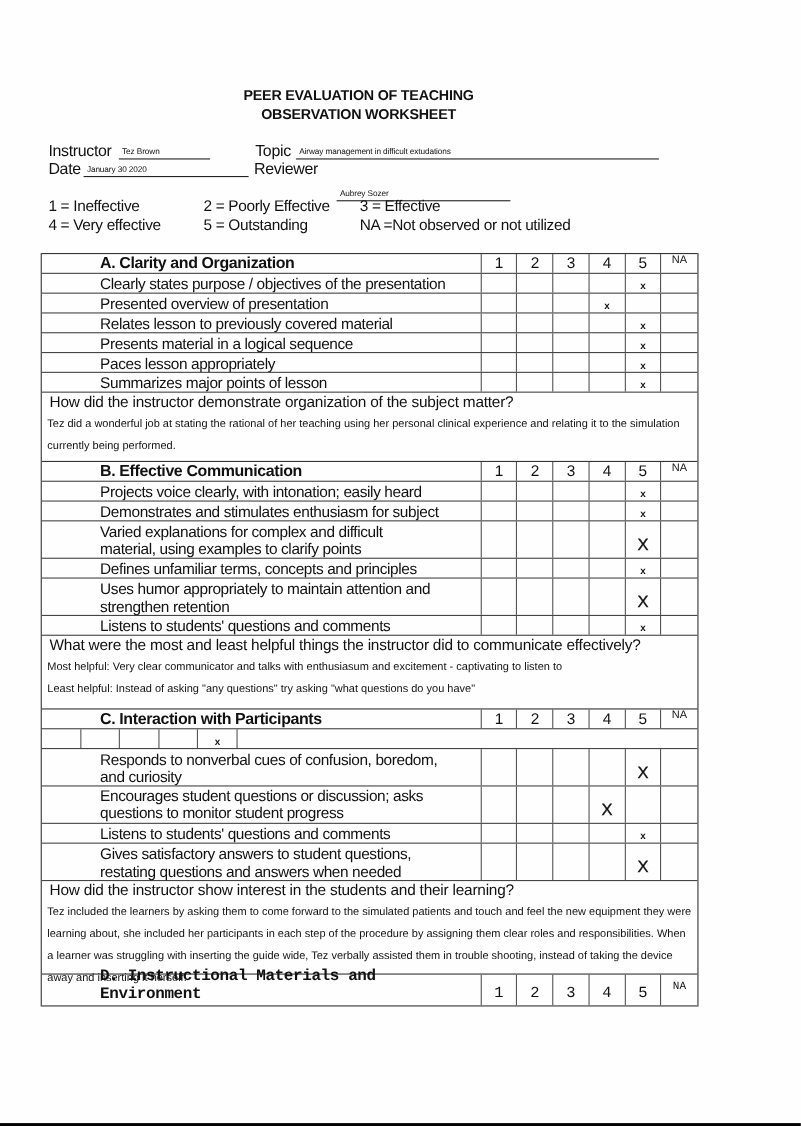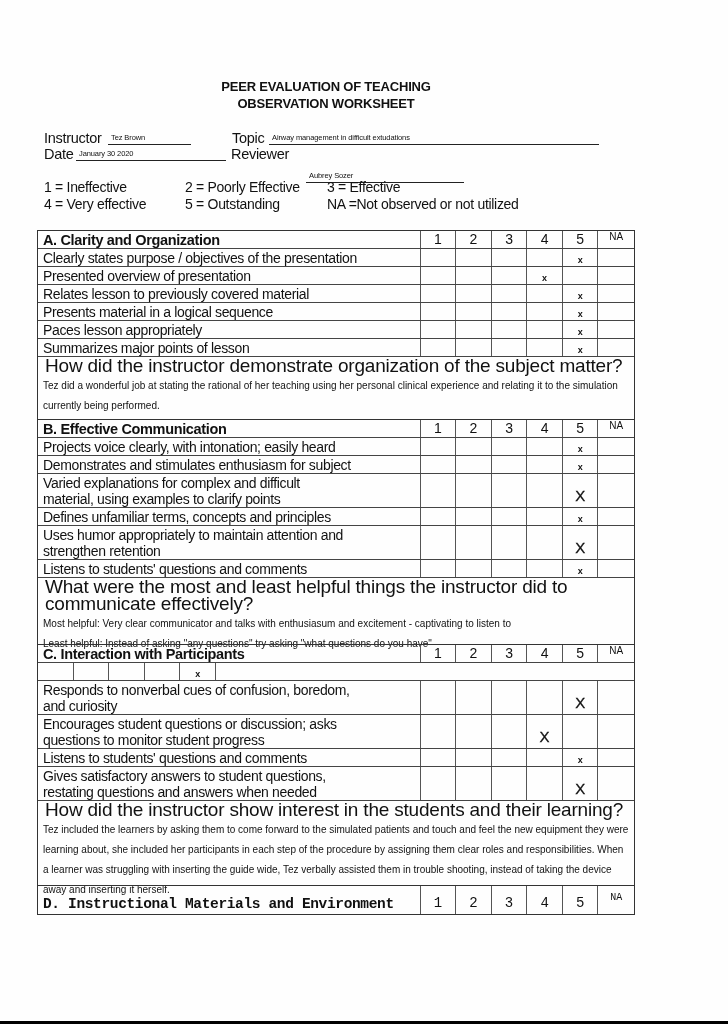--- a/index.html
+++ b/index.html
@@ -85,20 +85,21 @@
     .cell-label {
       width: 383px;
       padding: 0 0 0 5px;
       font-size: 14px;
       line-height: 16px;
       letter-spacing: -0.35px;
       border-right: 1px solid #555;
       box-sizing: border-box;
       display: flex;
       align-items: center;
+      margin-left: 48px;
     }
     .cell-label.bold {
       font-weight: bold;
       font-size: 14.5px;
     }
     .cell {
       width: 35.6px;
       border-right: 1px solid #555;
       box-sizing: border-box;
       text-align: center;
@@ -134,21 +135,21 @@
       font-size: 15px;
       bottom: 3px;
       font-weight: normal;
       -webkit-text-stroke: 0.3px #111;
     }
     .question {
       border-top: 1px solid #444;
       padding: 0 5px;
     }
     .question-title {
-      font-size: 19px;
+      font-size: 14px;
       line-height: 17px;
       letter-spacing: -0.2px;
       padding-left: 2px;
     }
     .question-answer {
       font-size: 10px;
       line-height: 20px;
       padding: 2px 0 0 0;
       letter-spacing: 0;
     }
@@ -407,21 +408,21 @@
         <div class="cell"></div>
         <div class="cell"></div>
         <div class="cell"></div>
         <div class="cell"></div>
         <div class="cell">
           <span class="mark big">X</span>
         </div>
         <div class="cell"></div>
       </div>
       <div class="row h2">
-        <div class="cell-label" style="flex-direction: column; align-items: flex-start; justify-content: center;">
+        <div class="cell-label" style="flex-direction: column; align-items: flex-start; justify-content: flex-start;">
           <div>Encourages student questions or discussion; asks</div>
           <div>questions to monitor student progress</div>
         </div>
         <div class="cell"></div>
         <div class="cell"></div>
         <div class="cell"></div>
         <div class="cell">
           <span class="mark big">X</span>
         </div>
         <div class="cell"></div>

